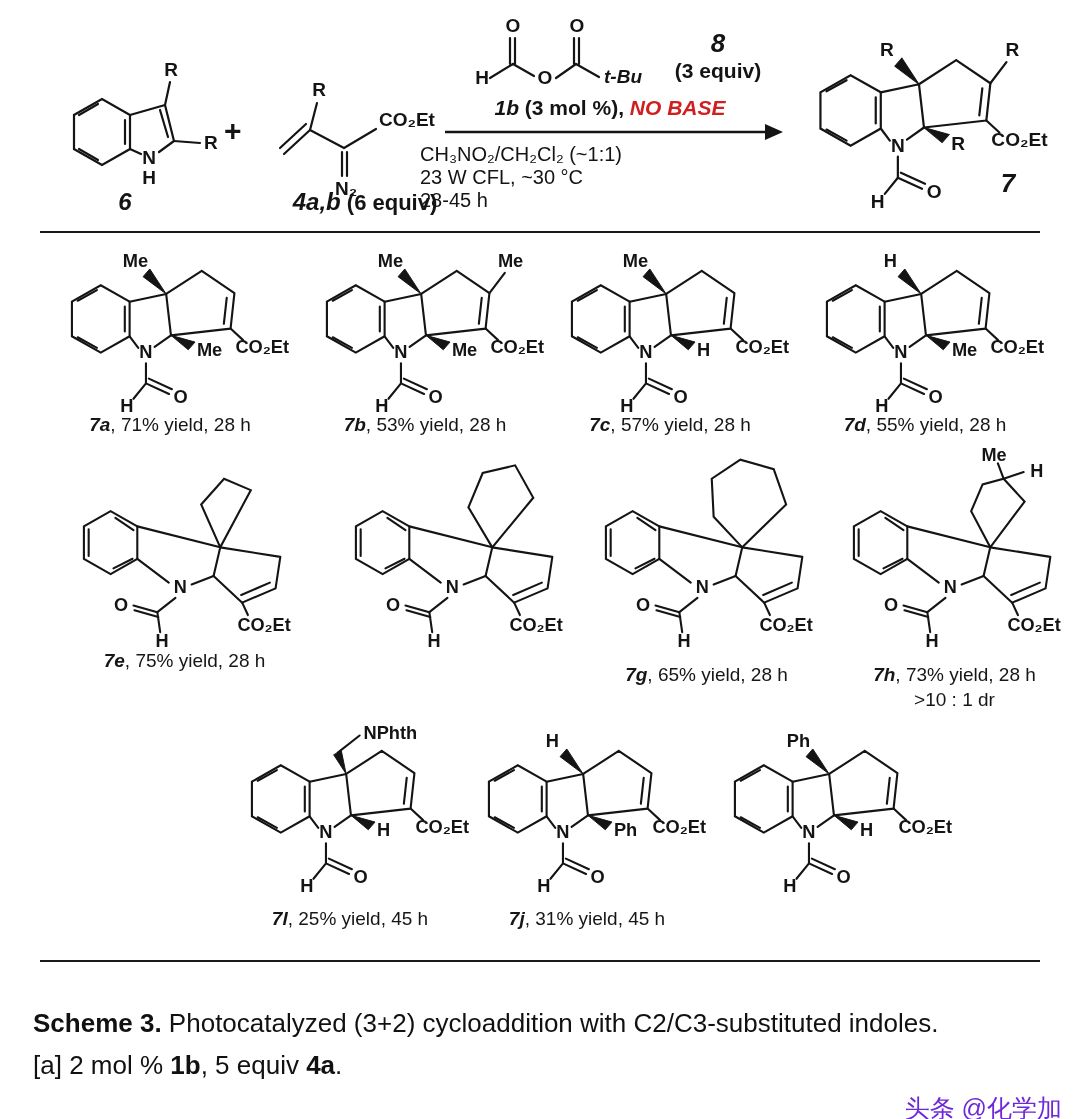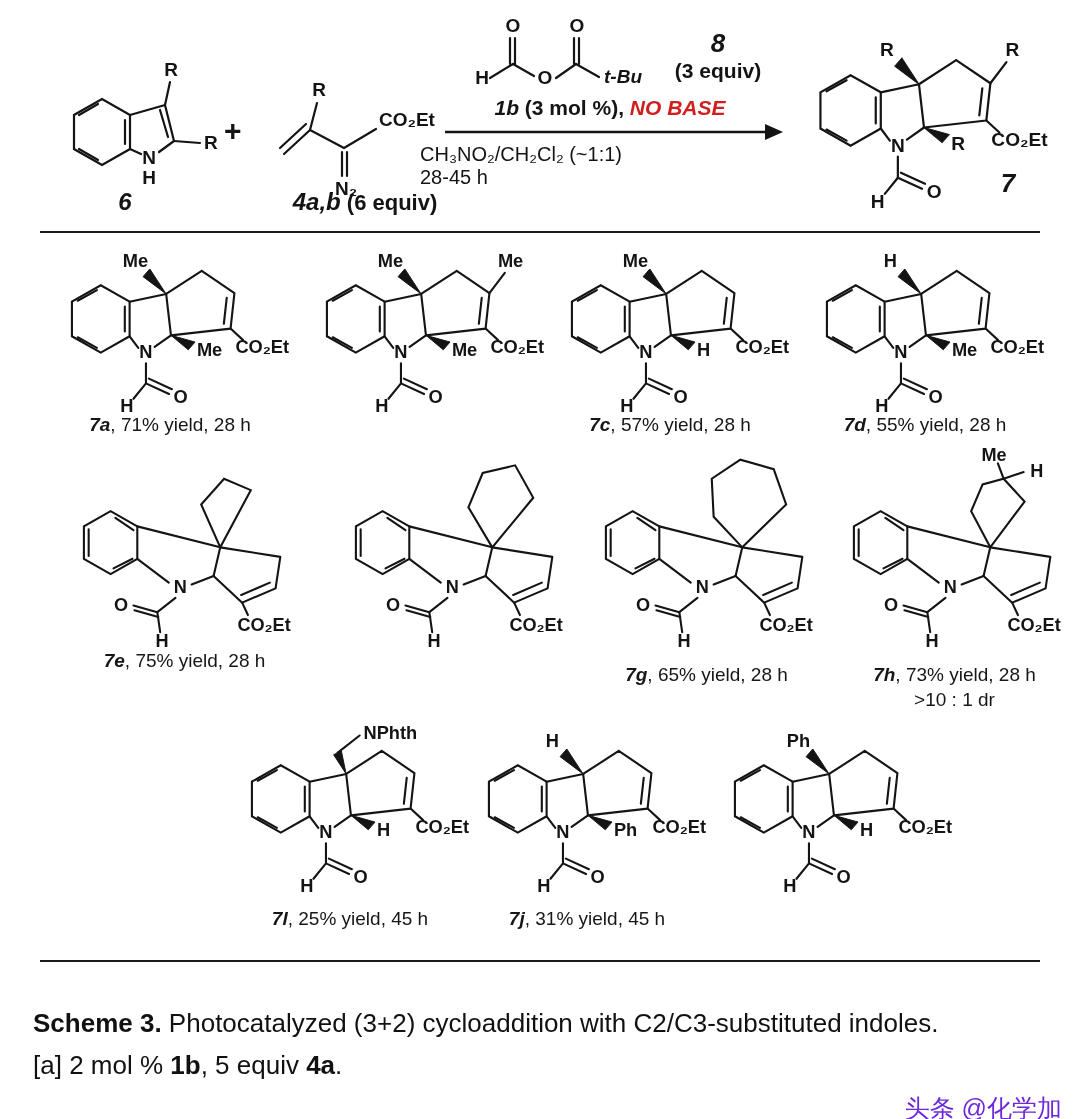--- a/index.html
+++ b/index.html
@@ -84,20 +84,21 @@
       <span class="bi">1b</span><span> (3 mol %), </span><span class="bi red">NO BASE</span>
     </div>
 
     <svg class="abs" style="left:443px;top:119px" width="342" height="26" viewBox="0 0 342 26">
       <line x1="2" y1="13" x2="324" y2="13" stroke="#141414" stroke-width="2.6"></line>
       <polygon class="arrowhead" points="322,5 340,13 322,21"></polygon>
     </svg>
 
     <div class="abs cond" style="left:420px;top:143px;width:380px">
       <div>CH₃NO₂/CH₂Cl₂ (~1:1)</div>
+      <div>23 W CFL, ~30 °C</div>
       <div>28-45 h</div>
     </div>
 
     <svg class="abs" style="left:792px;top:30px" width="262" height="186" viewBox="0 0 260 185">
       <g class="bond">
         <path d="M88,62 L58,45 L28,62 L28,98 L58,115 L88,98 Z"></path>
         <path d="M54,50 L34,61 M34,99 L54,110 M83,67 L83,93"></path>
         <path d="M88,62 L126,54 M126,54 L131,97 M131,97 L114,109 M97,110 L88,98"></path>
         <path d="M105,126 L105,147 M105,147 L92,163"></path>
         <path d="M105,147 L129,158 M108,142 L132,153"></path>
@@ -158,20 +159,23 @@
       <polygon class="wedge" points="126,54 102,36 109,28"></polygon>
       <polygon class="wedge" points="131,97 149,112 156,104"></polygon>
       <text class="atom amid" x="94" y="26">Me</text>
       <text class="atom amid" x="219" y="26">Me</text>
       <text class="atom" x="158" y="119">Me</text>
       <text class="atom amid" x="105" y="121">N</text>
       <text class="atom amid" x="141" y="167">O</text>
       <text class="atom amid" x="85" y="177">H</text>
       <text class="atom" x="198" y="115">CO₂Et</text>
     </svg>
+    <div class="plabel" style="top:172px">
+      <span class="pid">7b</span><span>, 53% yield, 28 h</span>
+    </div>
   </div>
 
   <div class="abs" style="left:545px;top:242px;width:250px;height:200px">
     <svg width="250" height="178" viewBox="0 0 260 185">
       <g class="bond">
         <path d="M88,62 L58,45 L28,62 L28,98 L58,115 L88,98 Z"></path>
         <path d="M54,50 L34,61 M34,99 L54,110 M83,67 L83,93"></path>
         <path d="M88,62 L126,54 M126,54 L131,97 M131,97 L114,109 M97,110 L88,98"></path>
         <path d="M105,126 L105,147 M105,147 L92,163"></path>
         <path d="M105,147 L129,158 M108,142 L132,153"></path>

